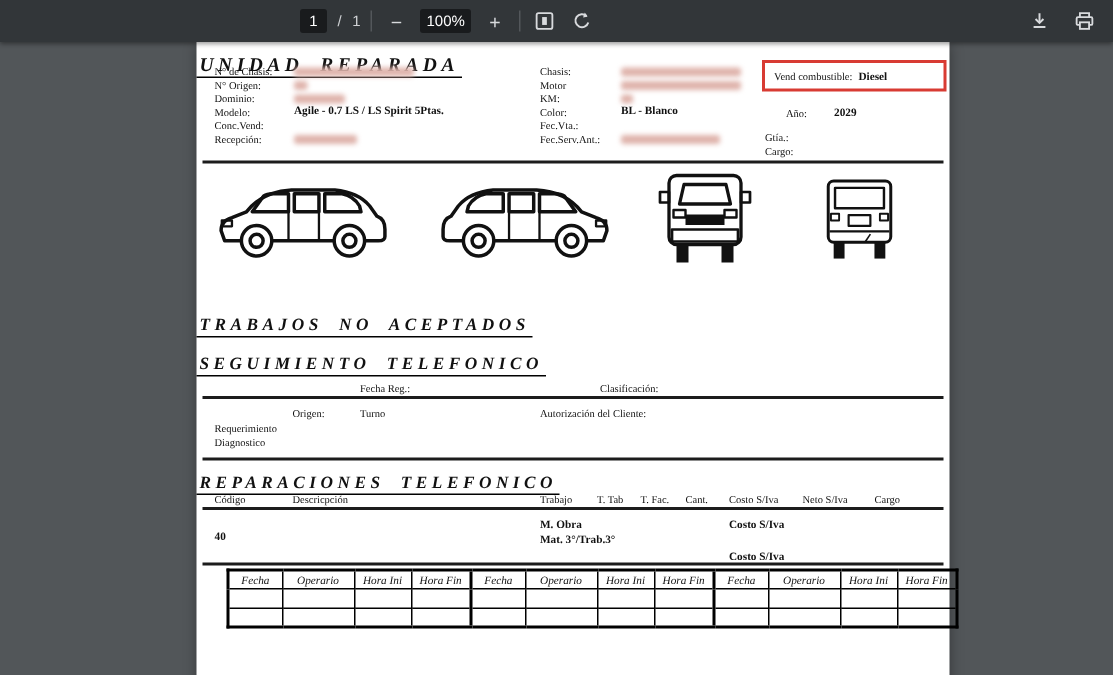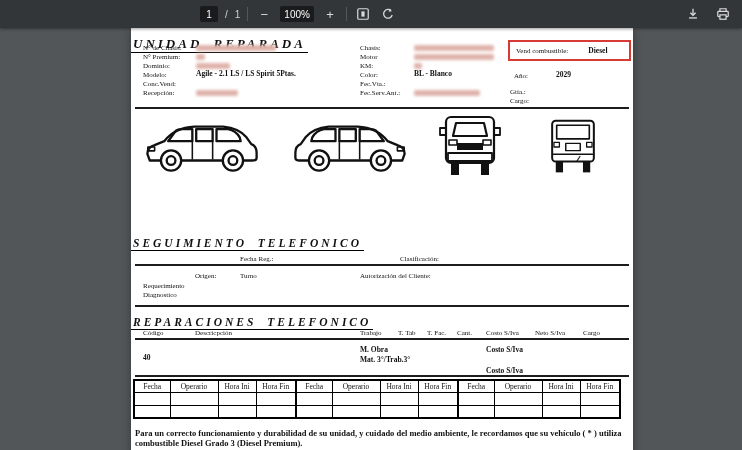--- a/index.html
+++ b/index.html
@@ -36,21 +36,21 @@
   .redact { position:absolute; height:6px; border-radius:2px; background:#dfb3ab; filter:blur(1.6px); }
 
   .redbox { position:absolute; left:377px; top:12px; width:123px; height:21px;
             border:2px solid #d83b33; display:flex; align-items:center; padding-left:6px; }
 
   .cars { position:absolute; top:86px; left:0; width:502px; height:64px; }
   .car { position:absolute; }
   .car svg { display:block; width:100%; height:100%; }
 
   
-  .wtable { position:absolute; left:2px; top:351px; width:487px; border-collapse:collapse; table-layout:fixed; }
+  .wtable { position:absolute; left:20px; top:351px; width:487px; border-collapse:collapse; table-layout:fixed;font-style:italic; }
   .wtable td { border:1px solid #000; font-size:7.5px; font-family:"Liberation Serif", serif;
                text-align:center; height:13px; overflow:hidden; }
   .wtable tr.hdr td { height:12px; }
   .wtable td.gsep { border-left-width:2px; }
   .wtable { border:2px solid #000; }
   .wtable tr td:first-child { border-left-width:2px; }
   .wtable tr td:last-child { border-right-width:2px; }
   .wtable tr:first-child td { border-top-width:2px; }
   .wtable tr:last-child td { border-bottom-width:2px; }
 
@@ -111,47 +111,47 @@
 
 <div class="viewer">
   <div class="page">
 
     <div class="centerline" style="top:6px;">
       <span class="hd hd-lg">UNIDAD REPARADA</span>
     </div>
 
     <span class="abs t7" style="left:12px;top:16px">N° de Chasis:</span>
     <span class="redact" style="left:65px;top:17px;width:80px"></span>
-    <span class="abs t7" style="left:12px;top:25px">N° Premium:</span>
+    <span class="abs t7" style="left:12px;top:25px">N° Origen:</span>
     <span class="redact" style="left:65px;top:26px;width:9px"></span>
     <span class="abs t7" style="left:12px;top:34px">Dominio:</span>
     <span class="redact" style="left:65px;top:35px;width:34px"></span>
     <span class="abs t7" style="left:12px;top:43px">Modelo:</span>
-    <span class="abs t75 b" style="left:65px;top:42px">Agile - 2.1 LS / LS Spirit 5Ptas.</span>
+    <span class="abs t75 b" style="left:65px;top:42px">Agile - 0.7 LS / LS Spirit 5Ptas.</span>
     <span class="abs t7" style="left:12px;top:52px">Conc.Vend:</span>
     <span class="abs t7" style="left:12px;top:61px">Recepción:</span>
     <span class="redact" style="left:65px;top:62px;width:42px"></span>
 
     <span class="abs t7" style="left:229px;top:16px">Chasis:</span>
     <span class="redact" style="left:283px;top:17px;width:80px"></span>
     <span class="abs t7" style="left:229px;top:25px">Motor</span>
     <span class="redact" style="left:283px;top:26px;width:80px"></span>
     <span class="abs t7" style="left:229px;top:34px">KM:</span>
     <span class="redact" style="left:283px;top:35px;width:8px"></span>
     <span class="abs t7" style="left:229px;top:43px">Color:</span>
     <span class="abs t75 b" style="left:283px;top:42px">BL - Blanco</span>
     <span class="abs t7" style="left:229px;top:52px">Fec.Vta.:</span>
     <span class="abs t7" style="left:229px;top:61px">Fec.Serv.Ant.:</span>
     <span class="redact" style="left:283px;top:62px;width:66px"></span>
 
     <div class="redbox">
       <span class="t7">Vend combustible:</span>
-      <span class="t75 b" style="margin-left:20px">Diesel</span>
-    </div>
-    <span class="abs t7" style="left:383px;top:44px">Año:</span>
+      <span class="t75 b" style="margin-left:4px">Diesel</span>
+    </div>
+    <span class="abs t7" style="left:393px;top:44px">Año:</span>
     <span class="abs t75 b" style="left:425px;top:43px">2029</span>
     <span class="abs t7" style="left:379px;top:60px">Gtía.:</span>
     <span class="abs t7" style="left:379px;top:69px">Cargo:</span>
 
     <div class="hline" style="top:79px"></div>
 
     <div class="cars">
 
       <div class="car" style="left:12px;top:4px;width:118px;height:58px">
         <svg viewBox="0 0 120 60" fill="none" stroke="#111" stroke-width="2.4" stroke-linejoin="round">
@@ -208,20 +208,23 @@
           <rect x="11" y="27" width="6" height="5" stroke-width="1.4"></rect>
           <rect x="47" y="27" width="6" height="5" stroke-width="1.4"></rect>
           <path d="M10,40 h44" stroke-width="1.6"></path>
           <path d="M36,48 l4,-6" stroke-width="1.2"></path>
           <rect x="13" y="48" width="8" height="12" fill="#111" stroke="none"></rect>
           <rect x="43" y="48" width="8" height="12" fill="#111" stroke="none"></rect>
         </svg>
       </div>
     </div>
 
+    <div class="centerline" style="top:179px">
+      <span class="hd hd-md">TRABAJOS NO ACEPTADOS</span>
+    </div>
     <div class="centerline" style="top:205px">
       <span class="hd hd-md">SEGUIMIENTO TELEFONICO</span>
     </div>
 
     <span class="abs t7" style="left:109px;top:227px">Fecha Reg.:</span>
     <span class="abs t7" style="left:269px;top:227px">Clasificación:</span>
     <div class="hline" style="top:236px"></div>
     <span class="abs t7" style="left:64px;top:244px">Origen:</span>
     <span class="abs t7" style="left:109px;top:244px">Turno</span>
     <span class="abs t7" style="left:229px;top:244px">Autorización del Cliente:</span>
@@ -305,16 +308,15 @@
             <td></td>
             <td></td>
         <td class="gsep"></td>
             <td></td>
             <td></td>
             <td></td>
       </tr>
     </tbody>
       </table>
 
-    <div class="footer-note">Para un correcto funcionamiento y durabilidad de su unidad, y cuidado del medio ambiente, le recordamos que su vehículo ( * ) utiliza combustible Diesel Grado 3 (Diesel Premium).</div>
 
   </div>
 </div>
 
 </body></html>

